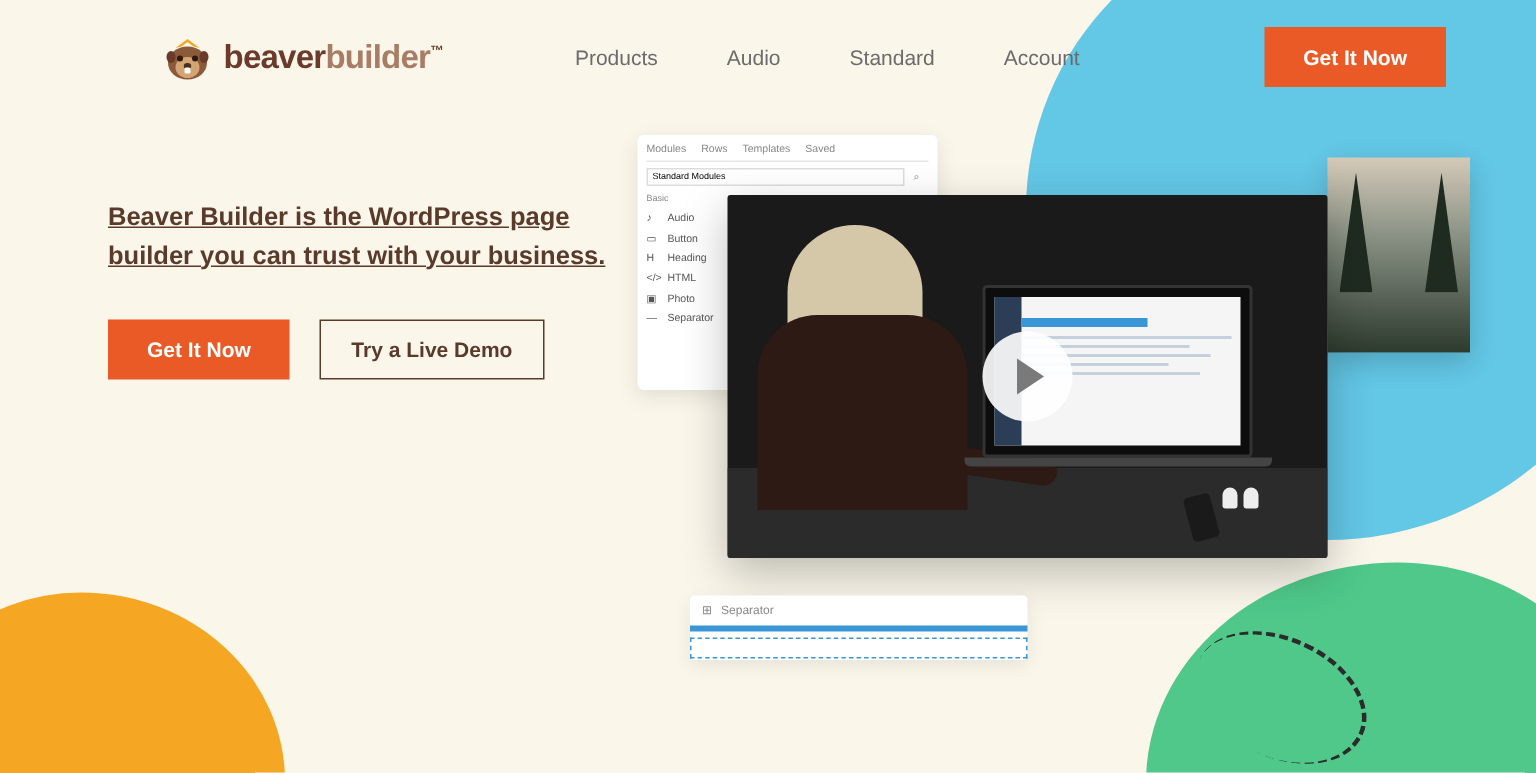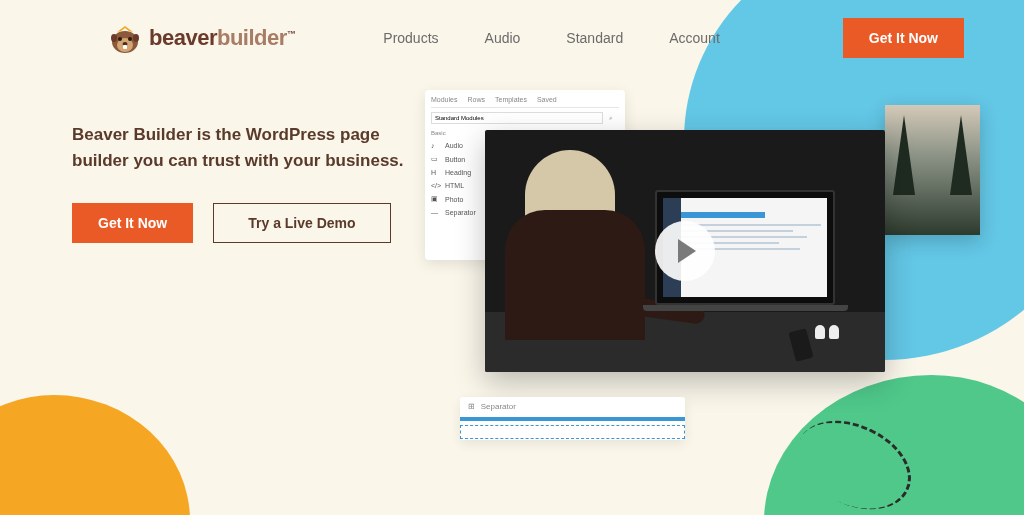--- a/index.html
+++ b/index.html
@@ -108,44 +108,45 @@
 .hero-title {
   font-family: "Arial Black", Impact, sans-serif;
   font-size: 30px;
   font-weight: 900;
   line-height: 1.2;
   color: #3a7a9c;
   letter-spacing: 0.5px;
   text-transform: uppercase;
 }
 .hero-sub {
-  margin-top: 14px;
+  margin-top: 24px;
   font-size: 17px;
   font-weight: 700;
   color: #5a3a2a;
   line-height: 1.5;
+  text-decoration: underline;
 }
 .hero-buttons {
   margin-top: 30px;
   display: flex;
   gap: 20px;
 }
 .btn-primary {
   background: #ea5a26;
   color: #fff;
   padding: 12px 26px;
   font-size: 14px;
   font-weight: 600;
   border: none;
   cursor: pointer;
 }
 .btn-secondary {
   background: transparent;
   color: #5a3a2a;
-  padding: 11px 34px;
+  padding: 11px 20px;
   font-size: 14px;
   font-weight: 600;
   border: 1.5px solid #5a3a2a;
   cursor: pointer;
 }
 .graphic {
   position: absolute;
   top: 90px;
   left: 425px;
   width: 560px;

